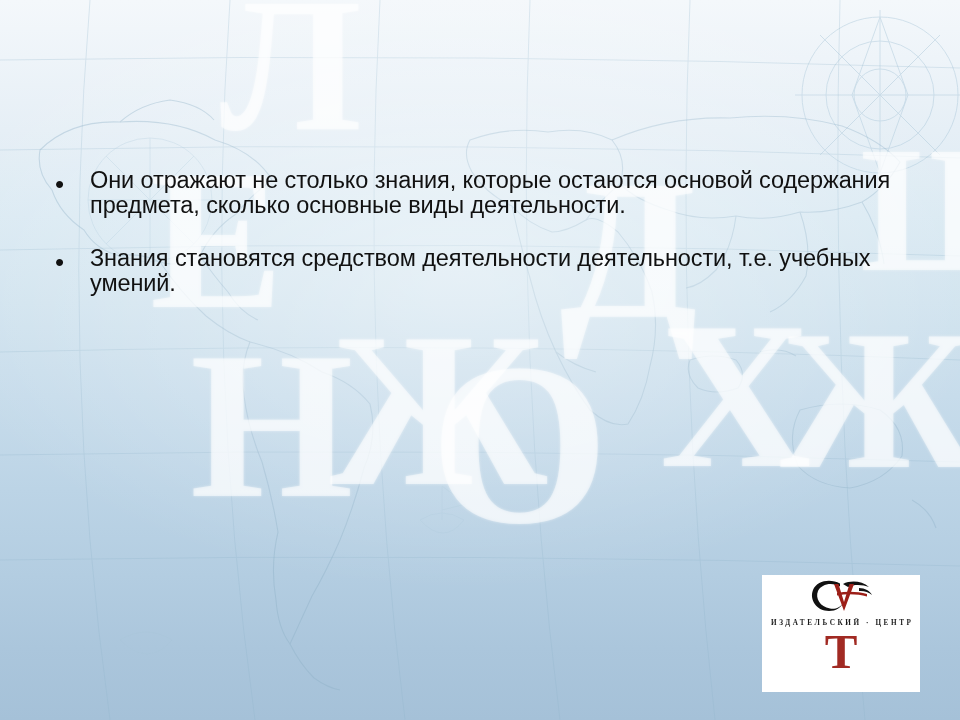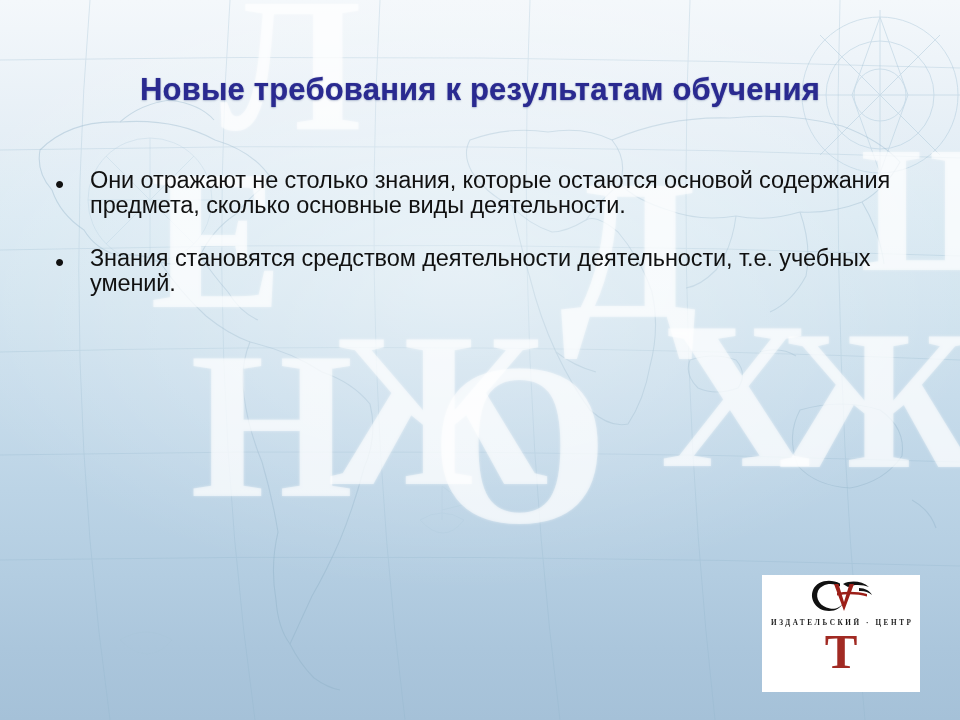--- a/index.html
+++ b/index.html
@@ -298,21 +298,20 @@
     <span class="bg-letter" style="left:330px; top:300px; font-size:220px;">Ж</span>
     <span class="bg-letter" style="left:560px; top:150px; font-size:200px;">Д</span>
     <span class="bg-letter" style="left:430px; top:330px; font-size:230px;">О</span>
     <span class="bg-letter" style="left:660px; top:290px; font-size:210px;">Х</span>
     <span class="bg-letter" style="left:780px; top:300px; font-size:200px;">Ж</span>
     <span class="bg-letter" style="left:860px; top:120px; font-size:180px;">Ш</span>
   </div>
 
   <div class="bg-vignette"></div>
 
-  <div class="title">Новые требования к результатам обучения</div>
 
   <div class="body">
 
     <div class="bullet-row">
       <span class="bullet-dot">•</span>
       <span class="bullet-text">Они отражают не столько знания, которые остаются основой содержания предмета, сколько основные виды деятельности.</span>
     </div>
 
     <div class="bullet-row">
       <span class="bullet-dot">•</span>

